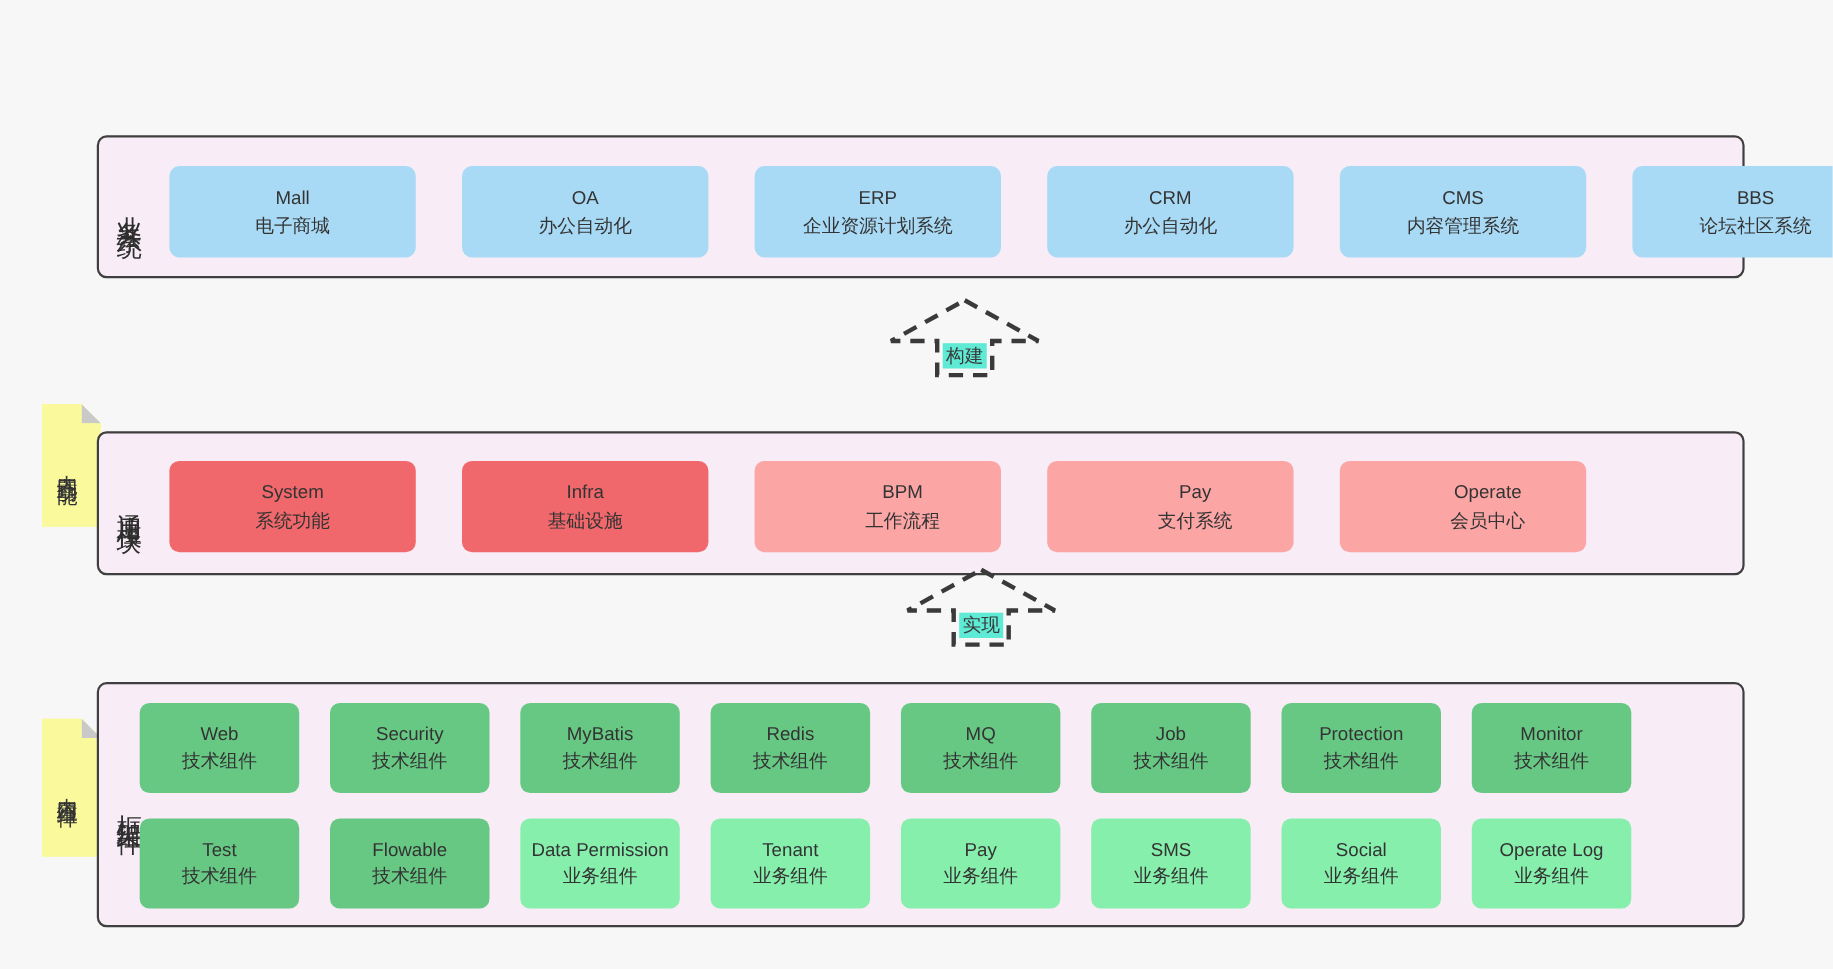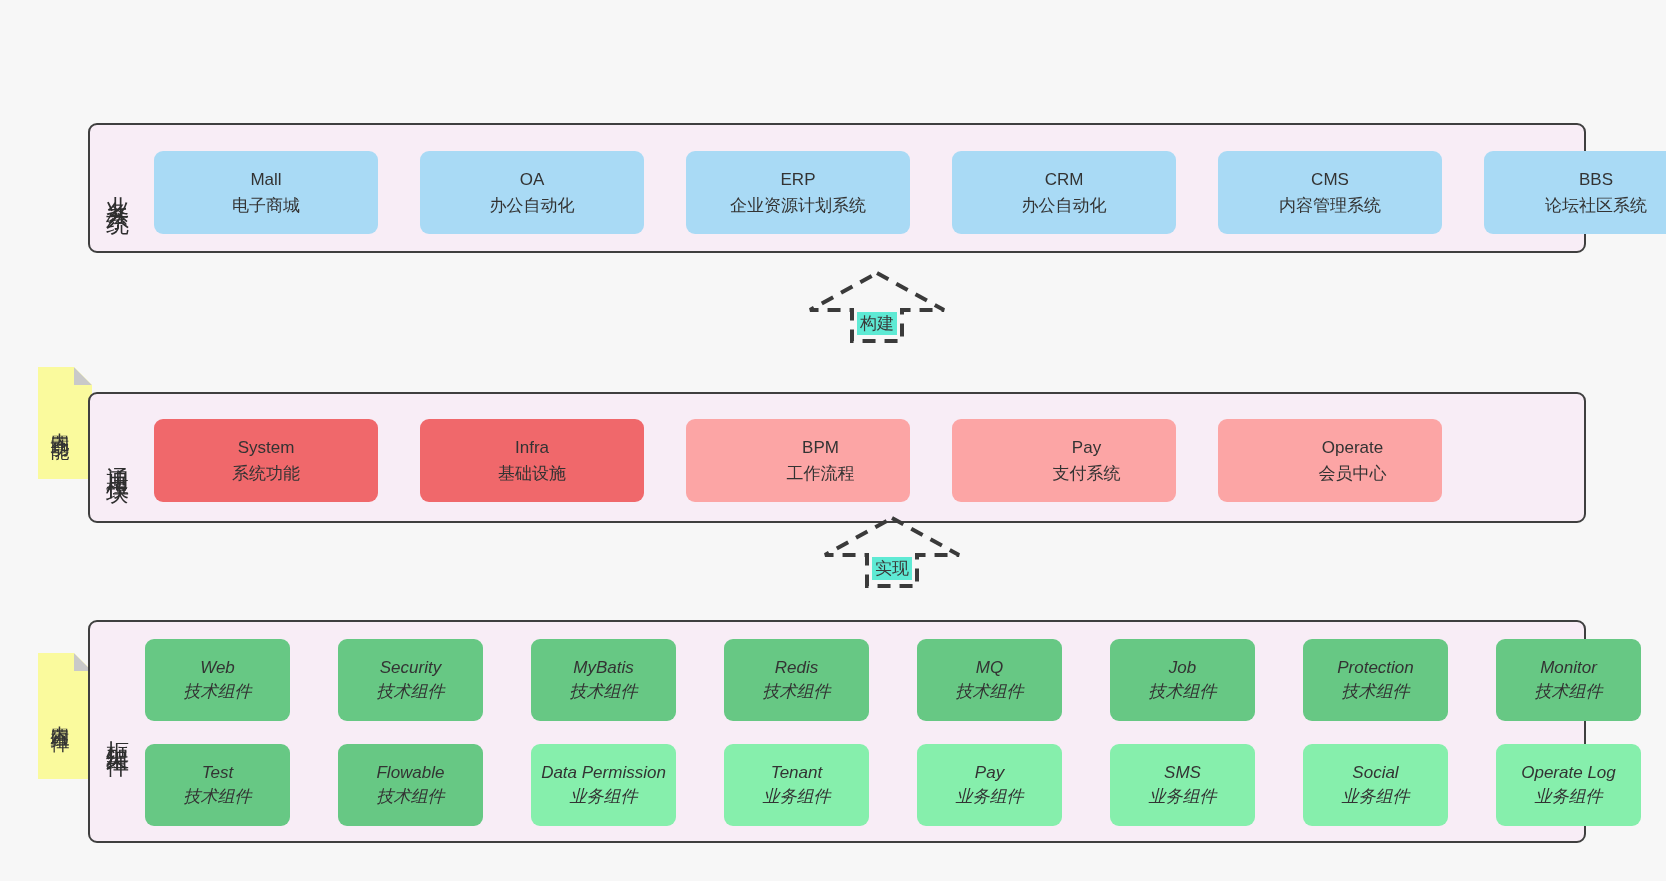--- a/index.html
+++ b/index.html
@@ -23,21 +23,21 @@
   #layer-components { top:620px; height:223px; }
 
   .v-label {
     position:absolute; left:13px; top:50%; transform:translateY(-50%);
     writing-mode:vertical-rl; text-orientation:upright;
     font-size:23px; letter-spacing:5px; color:#2e2e2e; white-space:nowrap;
   }
   .boxes { position:absolute; left:64px; display:flex; gap:42px; }
   #layer-business .boxes { top:26px; }
   #layer-modules  .boxes { top:25px; }
-  .boxes-small { position:absolute; left:55px; display:flex; gap:48px;font-style:italic; }
+  .boxes-small { position:absolute; left:37px; display:flex; gap:28px; }
   .row-1 { top:17px; }
   .row-2 { top:122px; }
 
   .box {
     width:224px; height:83px; border-radius:9px;
     display:flex; flex-direction:column; justify-content:center; align-items:center;
     text-align:center; font-size:17px; line-height:1.5; color:#333;
   }
   .box-sm { width:145px; height:82px; padding:0 10px; line-height:1.42; }
   .blue       { background:#a9daf5; }

